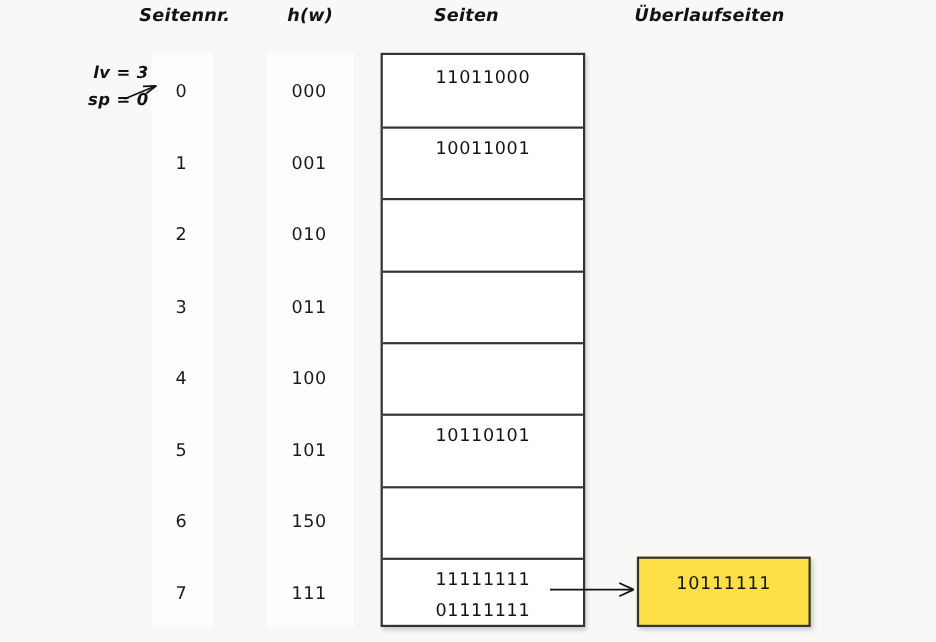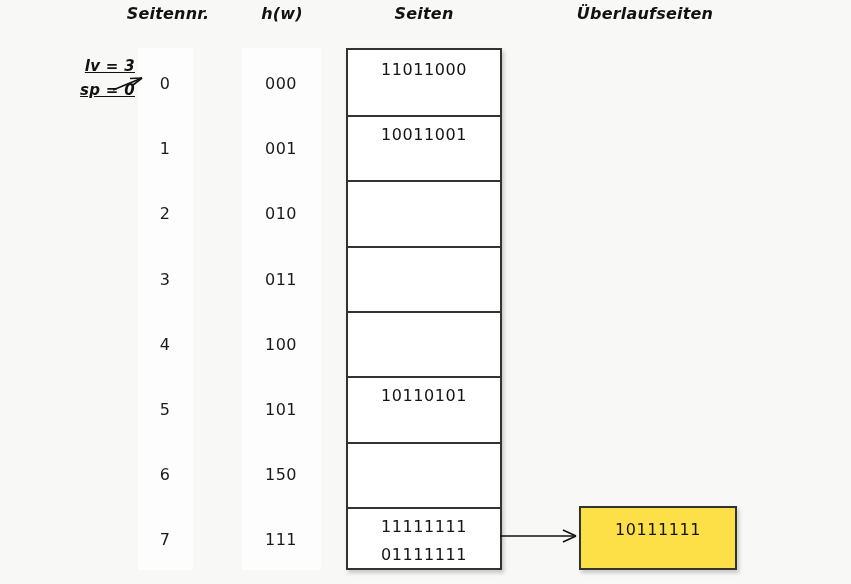--- a/index.html
+++ b/index.html
@@ -58,21 +58,21 @@
     top: 54px;
     width: 95px;
     text-align: right;
     font-style: italic;
     font-weight: 700;
     font-size: 15px;
     color: #121212;
     line-height: 24px;
     letter-spacing: 0.3px;
   }
-  #annot div { white-space: nowrap; text-decoration: underline; }
+  #annot div { white-space: nowrap; }
 
   #annot-arrow {
     position: absolute;
     left: 112px;
     top: 74px;
     width: 34px;
     height: 22px;
   }
 
   
@@ -87,21 +87,21 @@
     letter-spacing: 0.5px;
   }
   .cell-num  { left: 165px; }
   .cell-hash { left: 281px; }
 
   
   #pages-table {
     position: absolute;
     left: 346px;
     top: 48px;
-    width: 156px;
+    width: 186px;
     height: 522px;
     border: 2px solid #333333;
     box-sizing: border-box;
     background: #ffffff;
     box-shadow: 2px 3px 4px rgba(0,0,0,0.20);
   }
   .page-row {
     position: absolute;
     left: 0;
     width: 100%;

